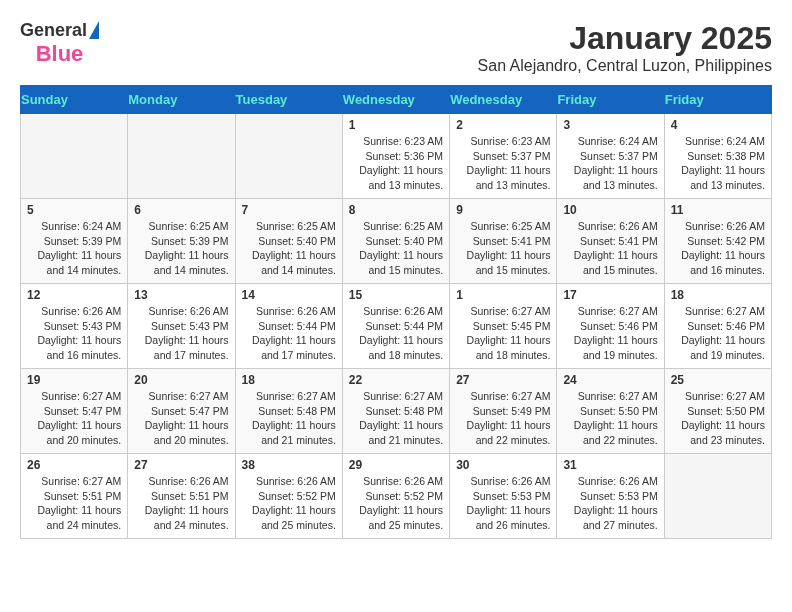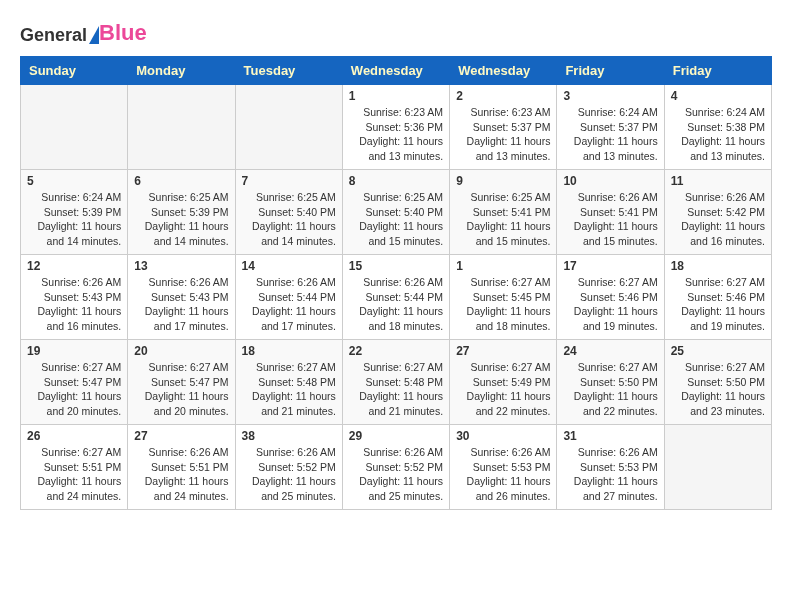--- a/index.html
+++ b/index.html
@@ -11,21 +11,22 @@
       padding: 20px;
     }
     .header {
       display: flex;
       align-items: flex-start;
       justify-content: space-between;
       margin-bottom: 10px;
     }
     .logo {
       display: flex;
-      align-items: flex-end;
+      flex-direction: column;
+      align-items: center;
     }
     .logo-text {
       display: flex;
       align-items: center;
     }
     .logo-general {
       font-size: 18px;
       font-weight: bold;
       color: #333;
     }
@@ -54,23 +55,23 @@
       font-size: 16px;
       color: #333;
     }
     .calendar {
       width: 100%;
       border-collapse: collapse;
       border: 1px solid #ccc;
     }
     .calendar th {
       background-color: #1565c0;
-      color: #fef9c3;
+      color: #5eead4;
       text-align: left;
-      padding: 6px 8px;
+      padding: 6px 0;
       font-size: 13px;
       border: 1px solid #1565c0;
     }
     .calendar td {
       vertical-align: top;
       padding: 4px 6px;
       border: 1px solid #ccc;
       font-size: 11px;
       color: #333;
       width: calc(100% / 7);
@@ -101,20 +102,24 @@
 </head>
 <body>
 
 <div class="header">
   <div class="logo">
     <div class="logo-text">
       <span class="logo-general">General</span>
       <div class="logo-triangle"></div>
     </div>
     <span class="logo-blue">Blue</span>
+  </div>
+  <div class="title-section">
+    <div class="main-title">January 2025</div>
+    <div class="subtitle">San Alejandro, Central Luzon, Philippines</div>
   </div>
 </div>
 
 <table class="calendar">
   <thead>
     <tr>
     <th>Sunday</th>
         <th>Monday</th>
         <th>Tuesday</th>
         <th>Wednesday</th>

